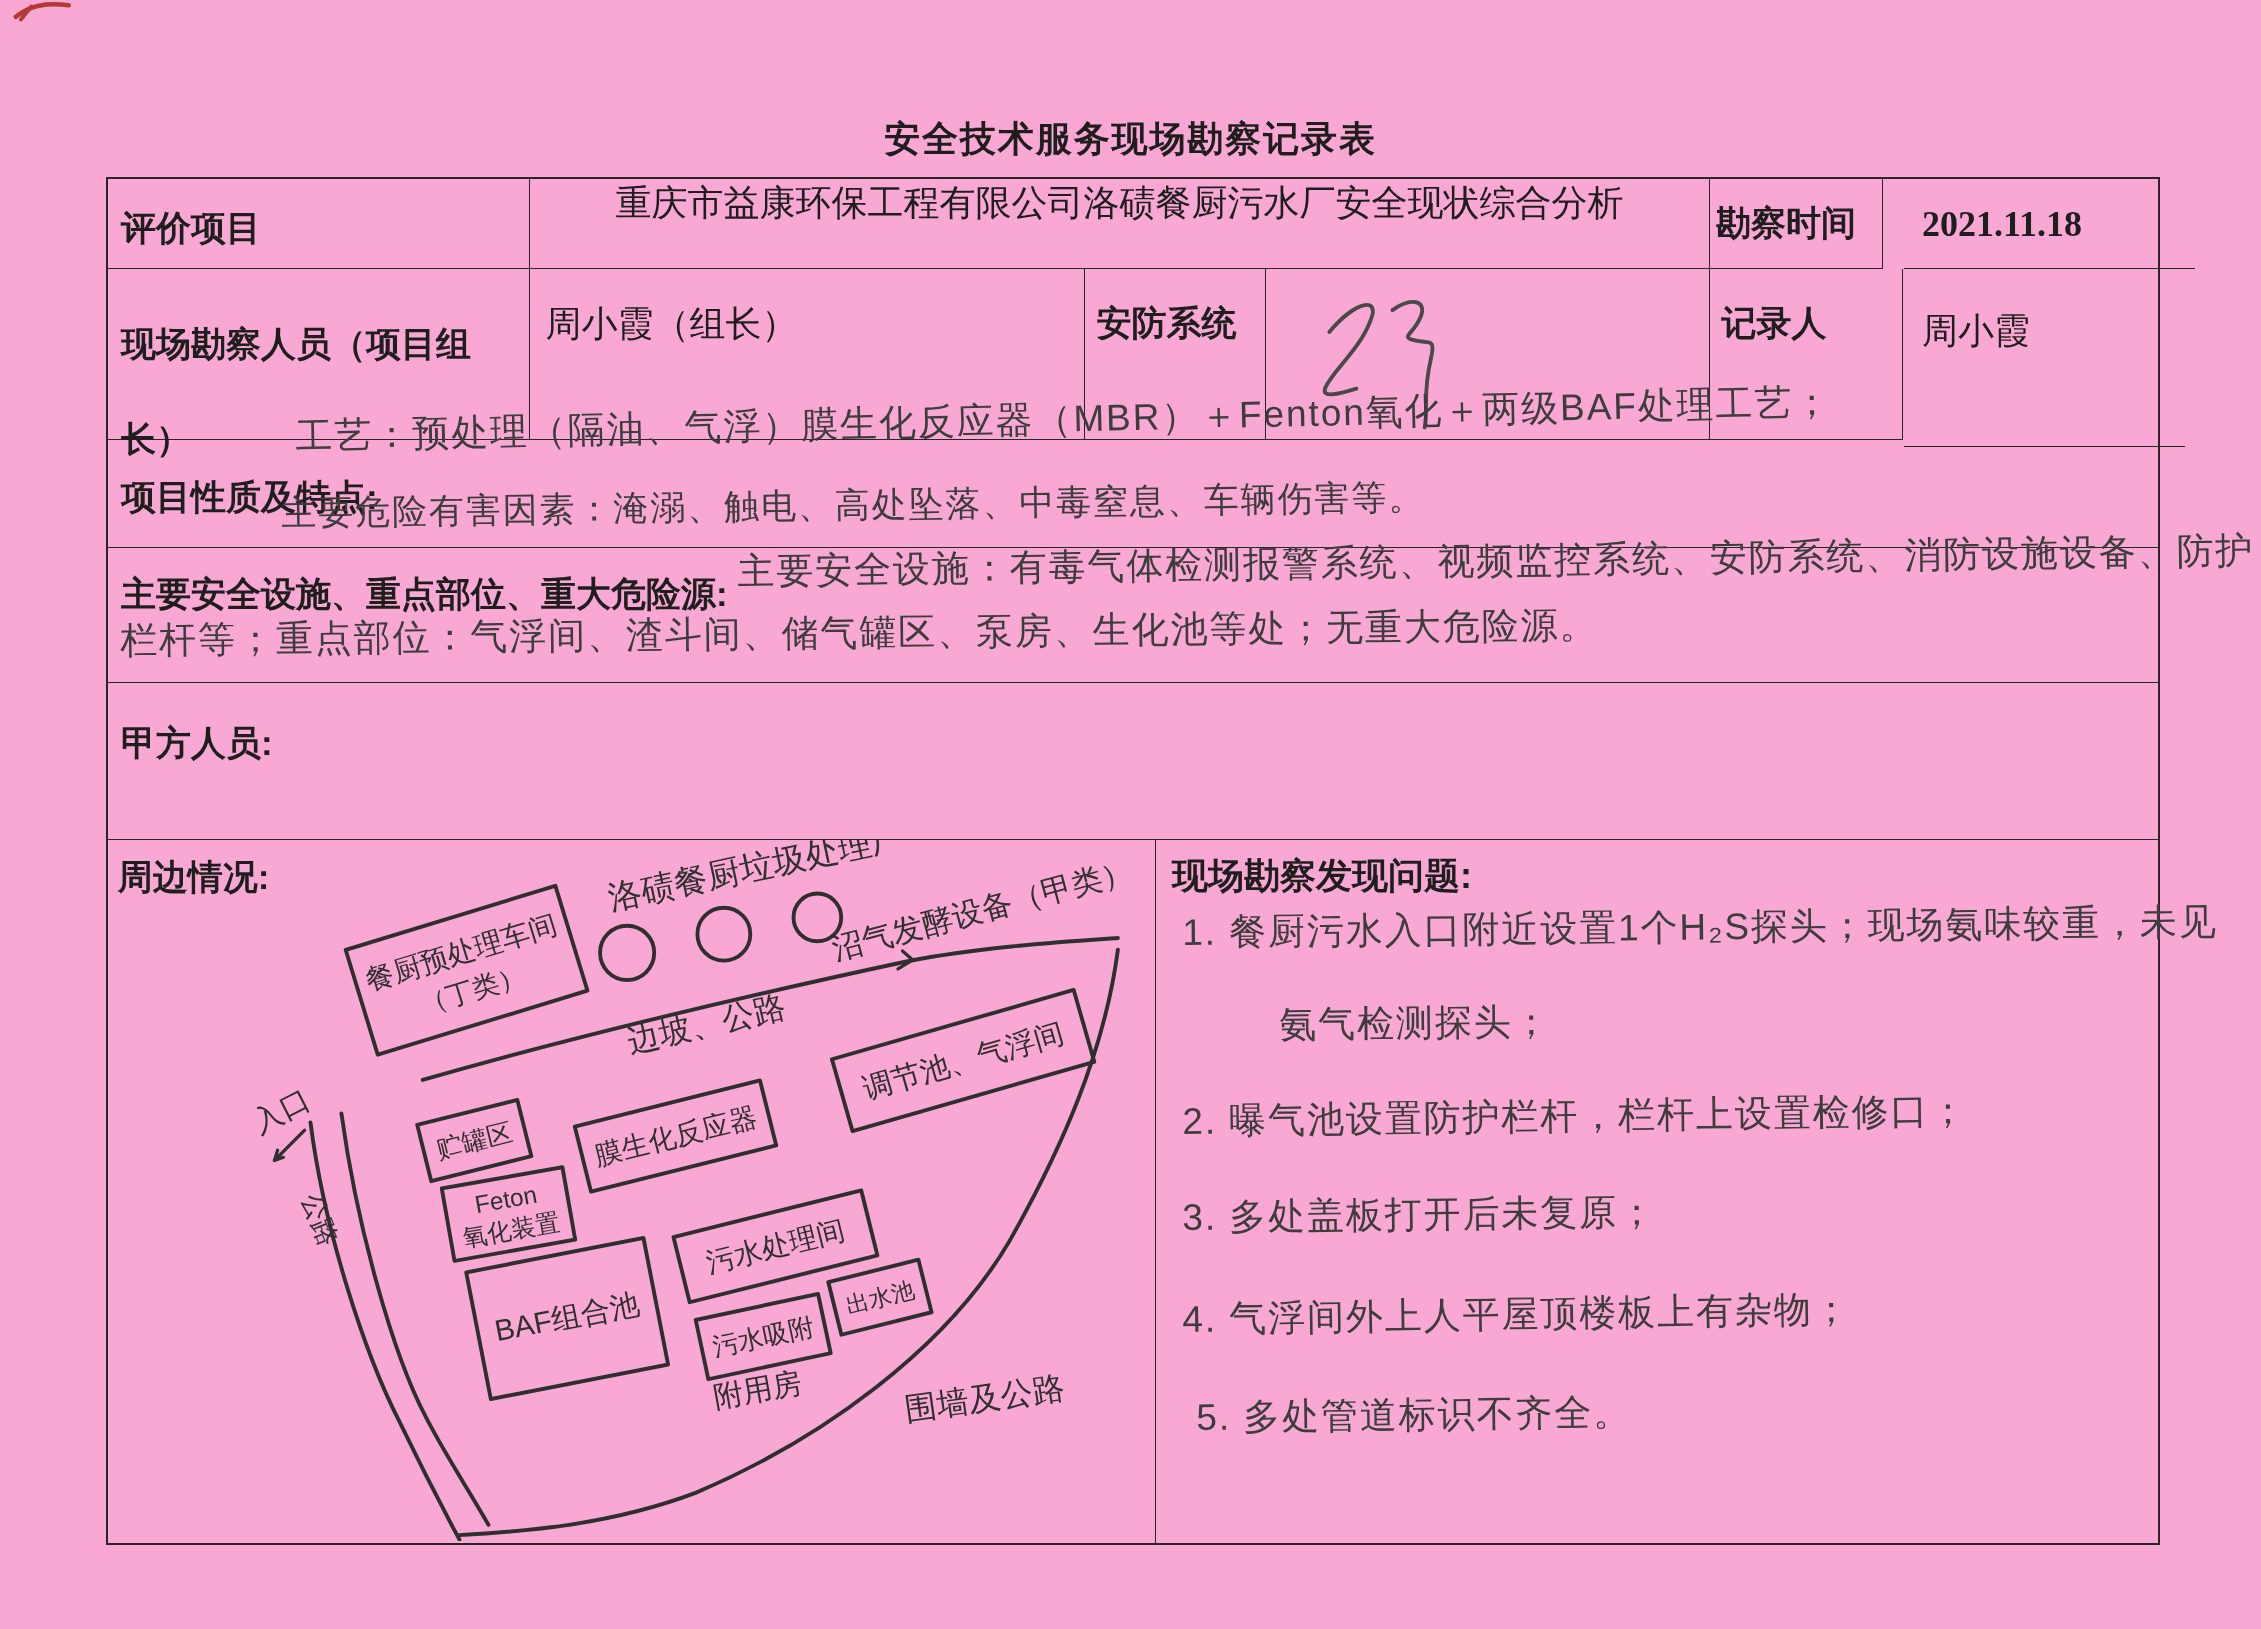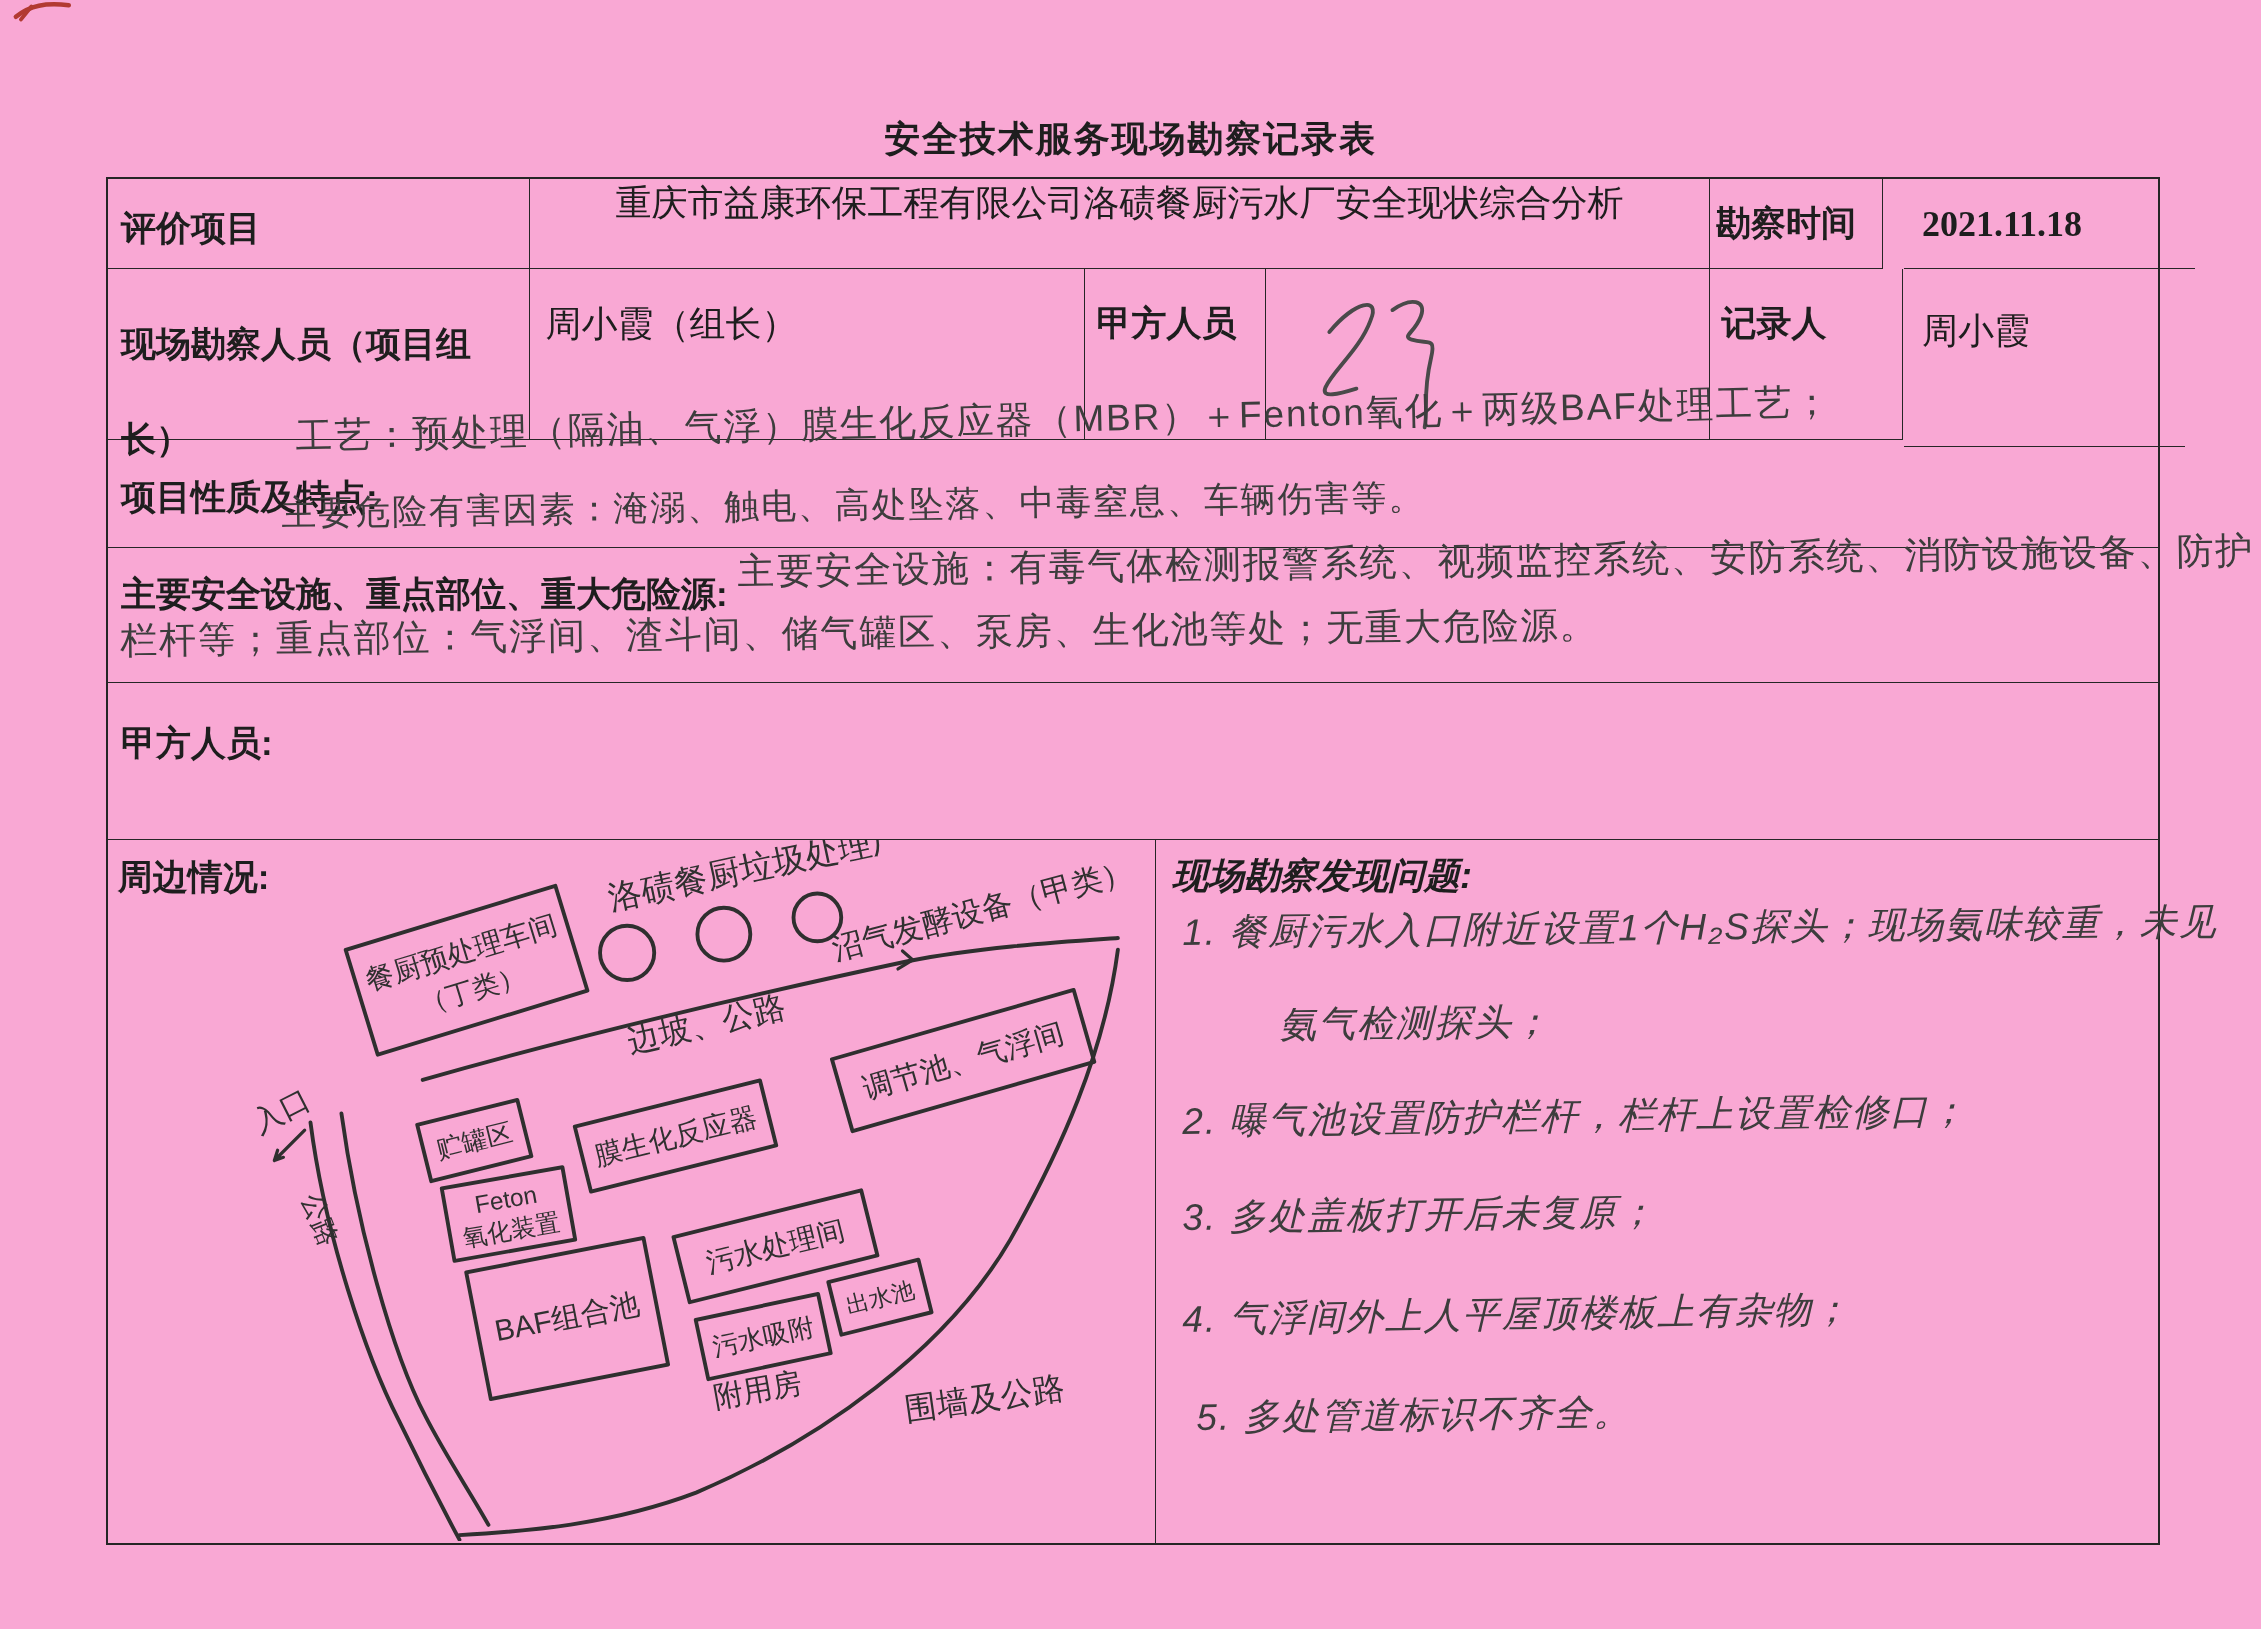--- a/index.html
+++ b/index.html
@@ -47,21 +47,21 @@
       <div class="val" style="font-weight:700;padding-left:18px;">2021.11.18</div>
     </div>
 
     <div class="cell" style="left:0;top:90px;width:422px;height:171px;">
       <div class="label" style="padding:27px 37px 0 13px;line-height:2.72;">现场勘察人员（项目组长）</div>
     </div>
     <div class="cell" style="left:422px;top:90px;width:555px;height:171px;">
       <div class="val" style="padding:31px 0 0 15.5px;">周小霞（组长）</div>
     </div>
     <div class="cell" style="left:977px;top:90px;width:181px;height:171px;">
-      <div class="label" style="padding:31px 0 0 11.6px;">甲方人员</div>
+      <div class="label" style="padding:31px 0 0 11.6px;">安防系统</div>
     </div>
     <div class="cell" style="left:1157px;top:90px;width:445px;height:171px;">
       <svg width="271" height="161" viewBox="0 0 420 250" style="position:absolute;left:19.3px;top:5.2px;">
         <path d="M70,90 C110,42 150,34 134,72 C118,116 76,150 64,176 C56,194 86,186 112,178" stroke="#4a4a4a" stroke-width="6" fill="none" stroke-linecap="round"></path>
         <path d="M168,56 C196,36 222,40 212,66 C202,92 182,96 198,102 C222,110 236,96 228,130 C214,190 224,208 218,238" stroke="#4a4a4a" stroke-width="6" fill="none" stroke-linecap="round"></path>
       </svg>
     </div>
     <div class="cell" style="left:1602px;top:90px;width:193px;height:171px;">
       <div class="label" style="padding:31px 0 0 11.6px;">记录人</div>
     </div>
@@ -156,21 +156,21 @@
           <text x="0" y="13" text-anchor="middle" font-size="36" fill="#333">出水池</text>
         </g>
 
         <text x="1238" y="900" font-size="50" transform="rotate(-8 1238 900)" fill="#333">围墙及公路</text>
 
         <text x="235" y="455" font-size="46" transform="rotate(-27 235 455)" fill="#333">入口</text>
         <text x="300" y="555" font-size="42" transform="rotate(68 300 555)" fill="#333">公路</text>
       </svg>
     </div>
 
-    <div class="cell noR noB" style="left:1048px;top:661px;width:1003px;height:703px;font-style:italic;">
+    <div class="cell noR noB" style="left:1048px;top:661px;width:1003px;height:703px;">
       <div class="label" style="position:absolute;left:16px;top:11.6px;font-size:36px;">现场勘察发现问题:</div>
       <div class="hand hw-big" style="left:26px;top:68px;transform:rotate(-0.6deg);">1. 餐厨污水入口附近设置1个H₂S探头；现场氨味较重，未见</div>
       <div class="hand hw-big" style="left:123px;top:160px;transform:rotate(-0.6deg);">氨气检测探头；</div>
       <div class="hand hw-big" style="left:26px;top:257px;transform:rotate(-0.8deg);">2. 曝气池设置防护栏杆，栏杆上设置检修口；</div>
       <div class="hand hw-big" style="left:26px;top:353px;transform:rotate(-0.7deg);">3. 多处盖板打开后未复原；</div>
       <div class="hand hw-big" style="left:26px;top:455px;transform:rotate(-0.9deg);">4. 气浮间外上人平屋顶楼板上有杂物；</div>
       <div class="hand hw-big" style="left:40px;top:553px;transform:rotate(-0.7deg);">5. 多处管道标识不齐全。</div>
     </div>
 
   </div>

